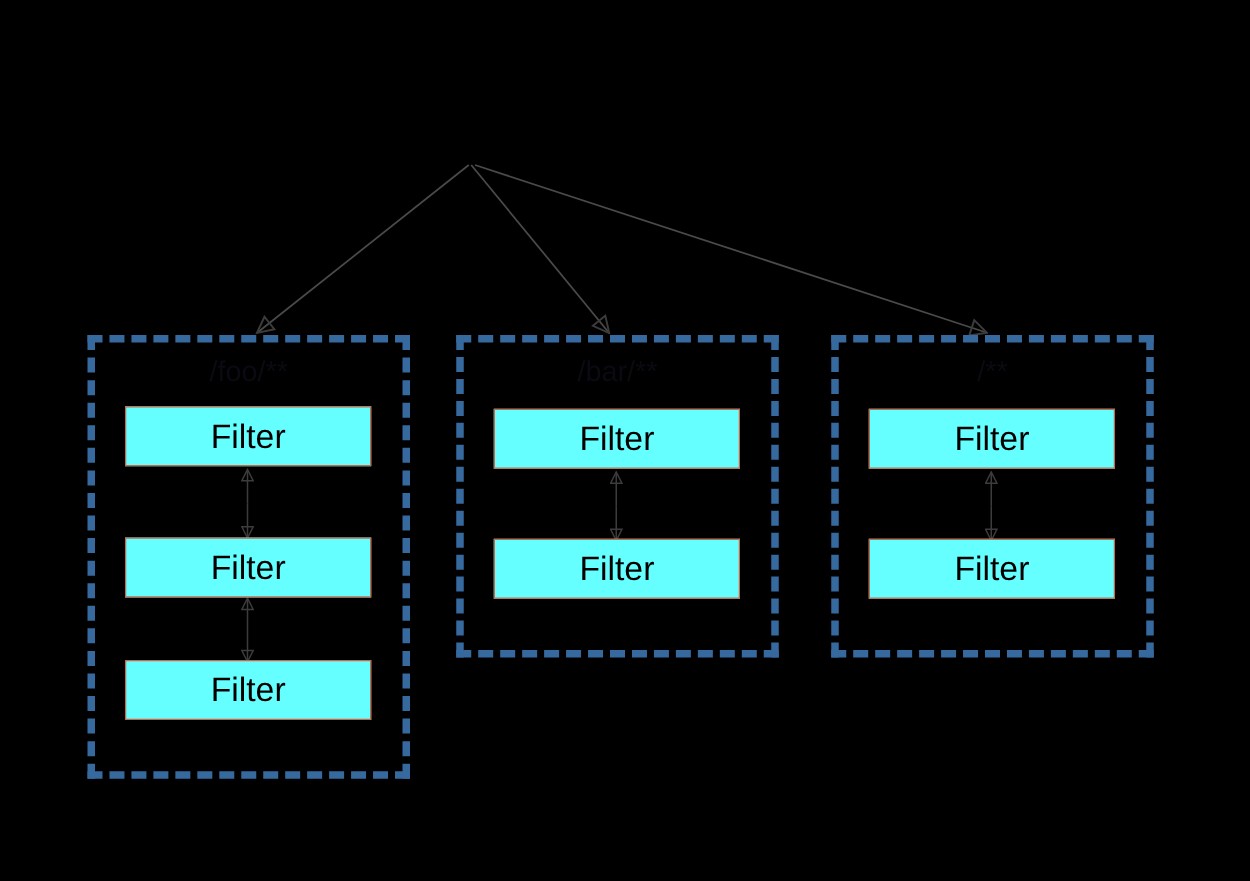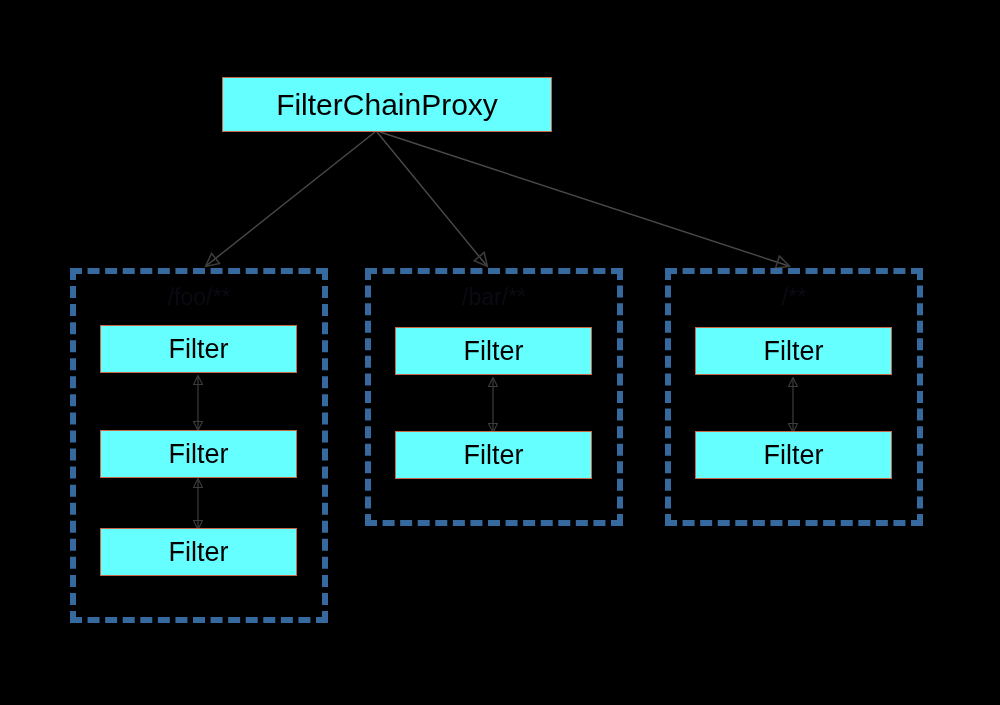--- a/index.html
+++ b/index.html
@@ -83,23 +83,20 @@
     <line x1="198" y1="504" x2="198" y2="479" stroke="#3C3C3C" stroke-width="1.2" marker-end="url(#hollow-arrow-sm)"></line>
     <line x1="198" y1="504" x2="198" y2="529" stroke="#3C3C3C" stroke-width="1.2" marker-end="url(#hollow-arrow-sm)"></line>
 
     <line x1="493" y1="405" x2="493" y2="378" stroke="#3C3C3C" stroke-width="1.2" marker-end="url(#hollow-arrow-sm)"></line>
     <line x1="493" y1="405" x2="493" y2="432" stroke="#3C3C3C" stroke-width="1.2" marker-end="url(#hollow-arrow-sm)"></line>
 
     <line x1="793" y1="405" x2="793" y2="378" stroke="#3C3C3C" stroke-width="1.2" marker-end="url(#hollow-arrow-sm)"></line>
     <line x1="793" y1="405" x2="793" y2="432" stroke="#3C3C3C" stroke-width="1.2" marker-end="url(#hollow-arrow-sm)"></line>
   </svg>
 
-  <div class="node-box node-root" style="left:222px; top:77px; width:330px; height:55px;">
-    <span>FilterChainProxy</span>
-  </div>
 
   <div class="group-box" style="left:70px; top:268px; width:258px; height:355px;"></div>
   <div class="group-label" style="left:70px; top:286px; width:258px;">/foo/**</div>
   <div class="node-box node-filter" style="left:100px; top:325px; width:197px; height:48px;">
     <span>Filter</span>
   </div>
   <div class="node-box node-filter" style="left:100px; top:430px; width:197px; height:48px;">
     <span>Filter</span>
   </div>
   <div class="node-box node-filter" style="left:100px; top:528px; width:197px; height:48px;">

